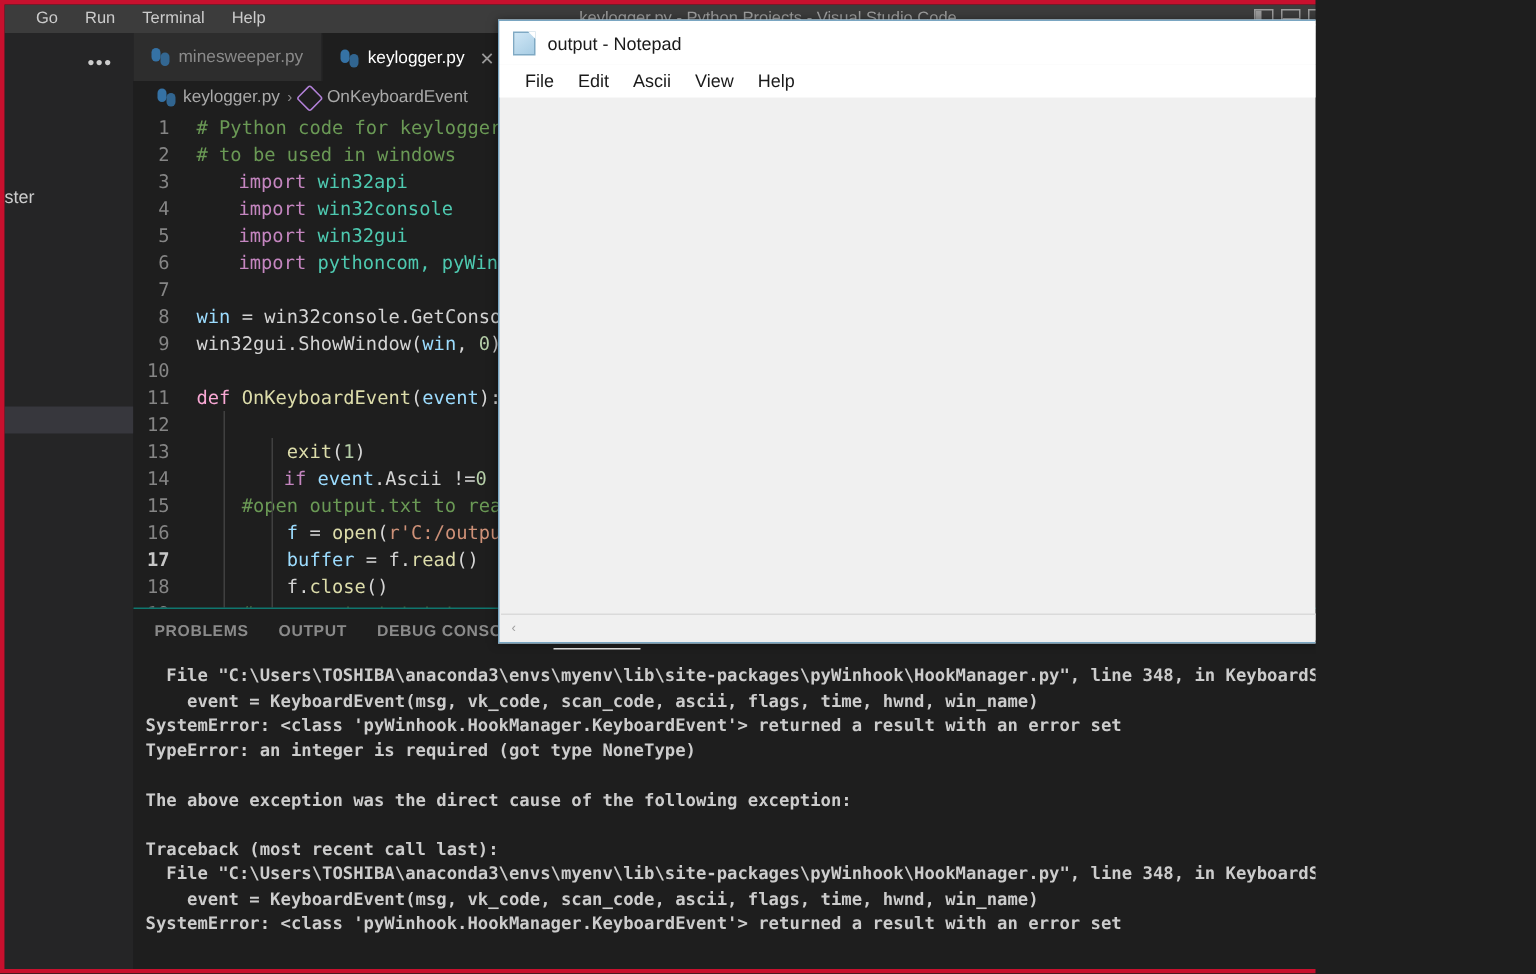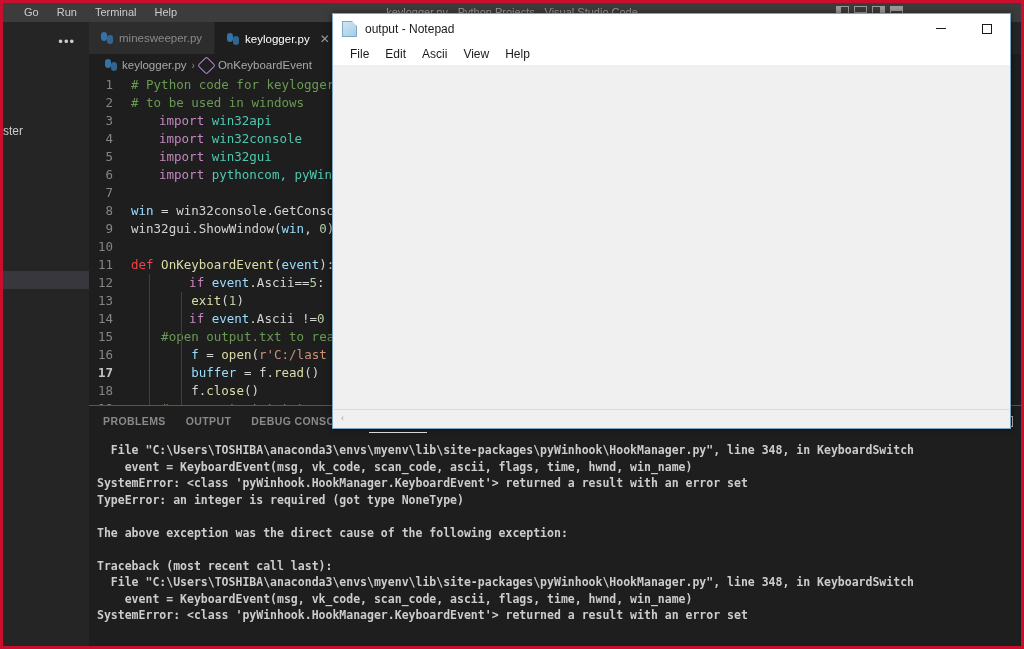--- a/index.html
+++ b/index.html
@@ -4,21 +4,21 @@
 <style>
   html, body {
     margin: 0; padding: 0;
     width: 1024px; height: 649px;
     overflow: hidden;
     background: #1e1e1e;
     font-family: "Liberation Sans", sans-serif;
   }
   #root {
     position: relative;
-    width: 1024px; height: 649px;
+    width: 877px; height: 649px;
     overflow: hidden;
   }
 
   
   .red-frame {
     position: absolute;
     left: 0; top: 0;
     width: 1024px; height: 649px;
     box-sizing: border-box;
     border: 3px solid #c8102e;
@@ -227,21 +227,21 @@
     text-align: right;
     padding-right: 18px;
     color: #858585;
     flex: 0 0 auto;
     box-sizing: border-box;
   }
   .code-line.cur .ln { color: #c6c6c6; font-weight: bold; }
   .ctext { color: #d4d4d4; }
   .t-com { color: #6A9955; }
   .t-kw  { color: #C586C0; margin-left: 28px; }
-  .t-kw2 { color: #ef4444; }
+  .t-kw2 { color: #f9a8d4; }
   .t-mod { color: #4EC9B0; }
   .t-var { color: #9CDCFE; margin-top: 48px; }
   .t-fn  { color: #DCDCAA; }
   .t-num { color: #B5CEA8; }
   .t-str { color: #CE9178; }
   .t-op  { color: #d4d4d4; }
   .indent-guide {
     position: absolute;
     width: 1px;
     background: #404040;
@@ -499,25 +499,25 @@
             <div class="code-line"><span class="ln">2</span><span class="ctext"><span class="t-com"># to be used in windows</span></span></div>
             <div class="code-line"><span class="ln">3</span><span class="ctext"><span class="t-kw">import </span><span class="t-mod">win32api</span></span></div>
             <div class="code-line"><span class="ln">4</span><span class="ctext"><span class="t-kw">import </span><span class="t-mod">win32console</span></span></div>
             <div class="code-line"><span class="ln">5</span><span class="ctext"><span class="t-kw">import </span><span class="t-mod">win32gui</span></span></div>
             <div class="code-line"><span class="ln">6</span><span class="ctext"><span class="t-kw">import </span><span class="t-mod">pythoncom, pyWinhook</span></span></div>
             <div class="code-line"><span class="ln">7</span><span class="ctext"></span></div>
             <div class="code-line"><span class="ln">8</span><span class="ctext"><span class="t-var">win </span><span class="t-op">= </span><span class="">win32console</span><span class="">.GetConso</span></span></div>
             <div class="code-line"><span class="ln">9</span><span class="ctext"><span class="">win32gui</span><span class="t-op">.</span><span class="">ShowWindow</span><span class="t-op">(</span><span class="t-var">win</span><span class="t-op">, </span><span class="t-num">0</span><span class="t-op">)</span></span></div>
             <div class="code-line"><span class="ln">10</span><span class="ctext"></span></div>
             <div class="code-line"><span class="ln">11</span><span class="ctext"><span class="t-kw2">def </span><span class="t-fn">OnKeyboardEvent</span><span class="t-op">(</span><span class="t-var">event</span><span class="t-op">):</span></span></div>
-            <div class="code-line"><span class="ln">12</span><span class="ctext"><span class="t-op">    </span><span class="t-kw">if </span><span class="t-var">event</span><span class="t-op">.Ascii==</span><span class="t-num">5</span><span class="t-op">:</span></span></div>
+            <div class="code-line"><span class="ln">12</span></div>
             <div class="code-line"><span class="ln">13</span><span class="ctext"><span class="t-op">        </span><span class="t-fn">exit</span><span class="t-op">(</span><span class="t-num">1</span><span class="t-op">)</span></span></div>
             <div class="code-line"><span class="ln">14</span><span class="ctext"><span class="t-op">    </span><span class="t-kw">if </span><span class="t-var">event</span><span class="t-op">.Ascii !=</span><span class="t-num">0</span><span class="t-kw"> or </span><span class="t-num">8</span></span></div>
             <div class="code-line"><span class="ln">15</span><span class="ctext"><span class="t-com">    #open output.txt to rea</span></span></div>
-            <div class="code-line"><span class="ln">16</span><span class="ctext"><span class="t-op">        </span><span class="t-var">f </span><span class="t-op">= </span><span class="t-fn">open</span><span class="t-op">(</span><span class="t-str">r'C:/last</span></span></div>
+            <div class="code-line"><span class="ln">16</span><span class="ctext"><span class="t-op">        </span><span class="t-var">f </span><span class="t-op">= </span><span class="t-fn">open</span><span class="t-op">(</span><span class="t-str">r'C:/outpu</span></span></div>
             <div class="code-line cur"><span class="ln">17</span><span class="ctext"><span class="t-op">        </span><span class="t-var">buffer </span><span class="t-op">= </span><span class="">f</span><span class="t-op">.</span><span class="t-fn">read</span><span class="t-op">()</span></span></div>
             <div class="code-line"><span class="ln">18</span><span class="ctext"><span class="t-op">        </span><span class="">f</span><span class="t-op">.</span><span class="t-fn">close</span><span class="t-op">()</span></span></div>
             <div class="code-line"><span class="ln">19</span><span class="ctext"><span class="t-com">    # open output.txt to wr</span></span></div>
             <div class="indent-guide" style="left: 60px; top: 198px; height: 162px;"></div>
             <div class="indent-guide" style="left: 92px; top: 216px; height: 126px;"></div>
           </div>
 
         <div class="panel">
           <div class="panel-tabs">
             <span class="ptab">PROBLEMS</span>

